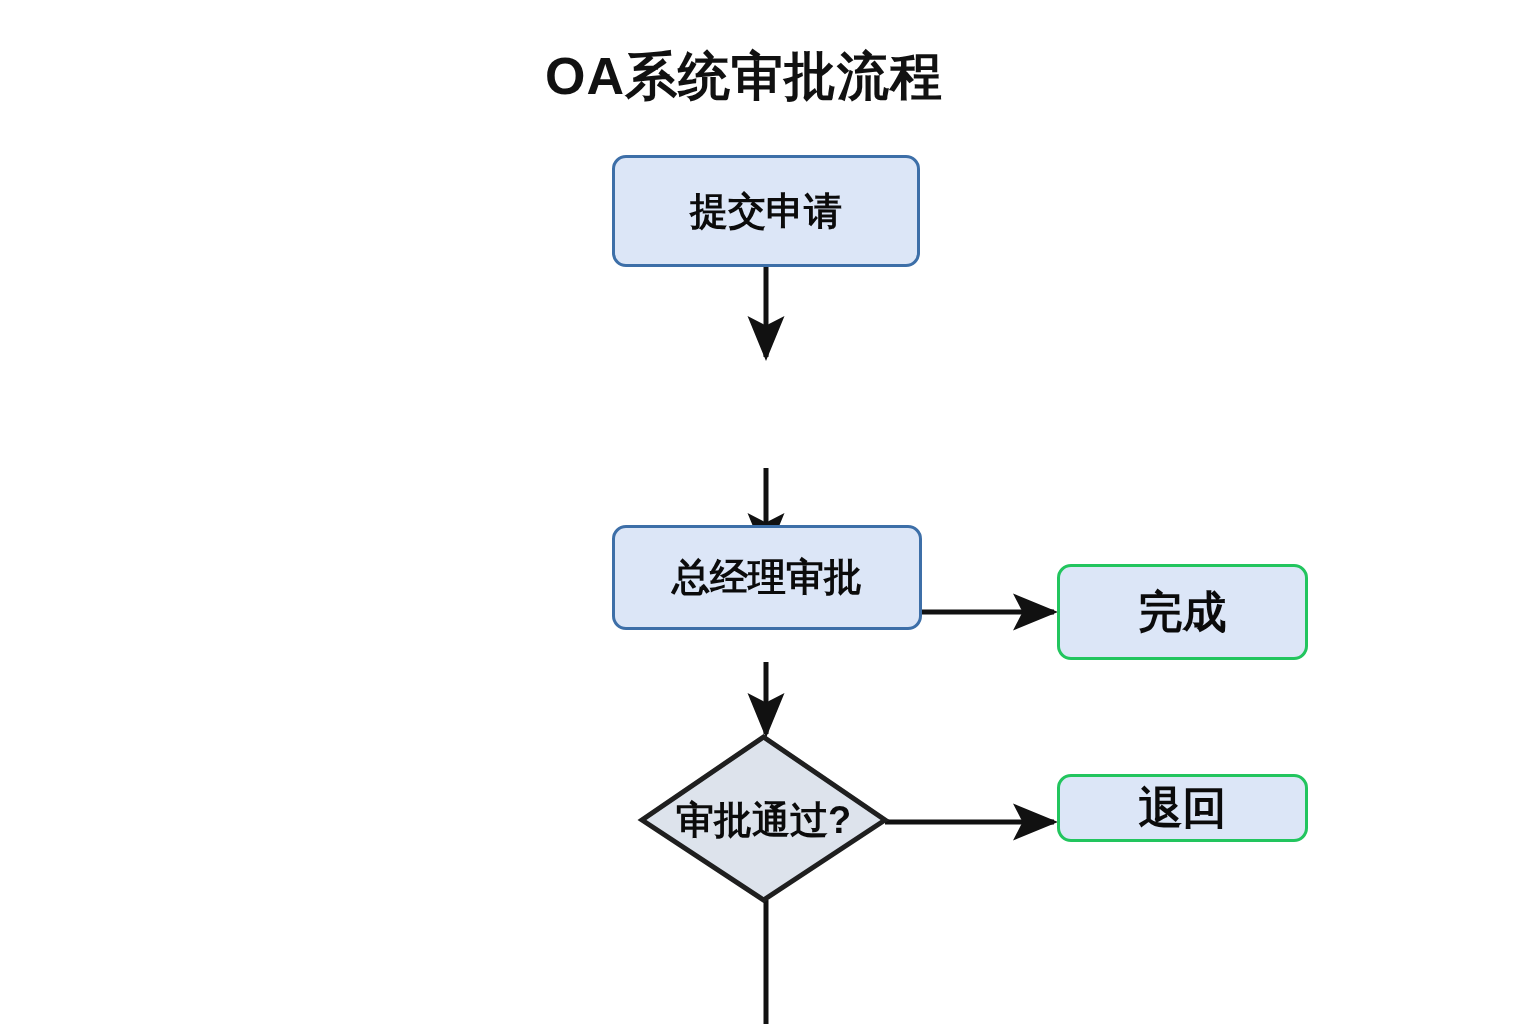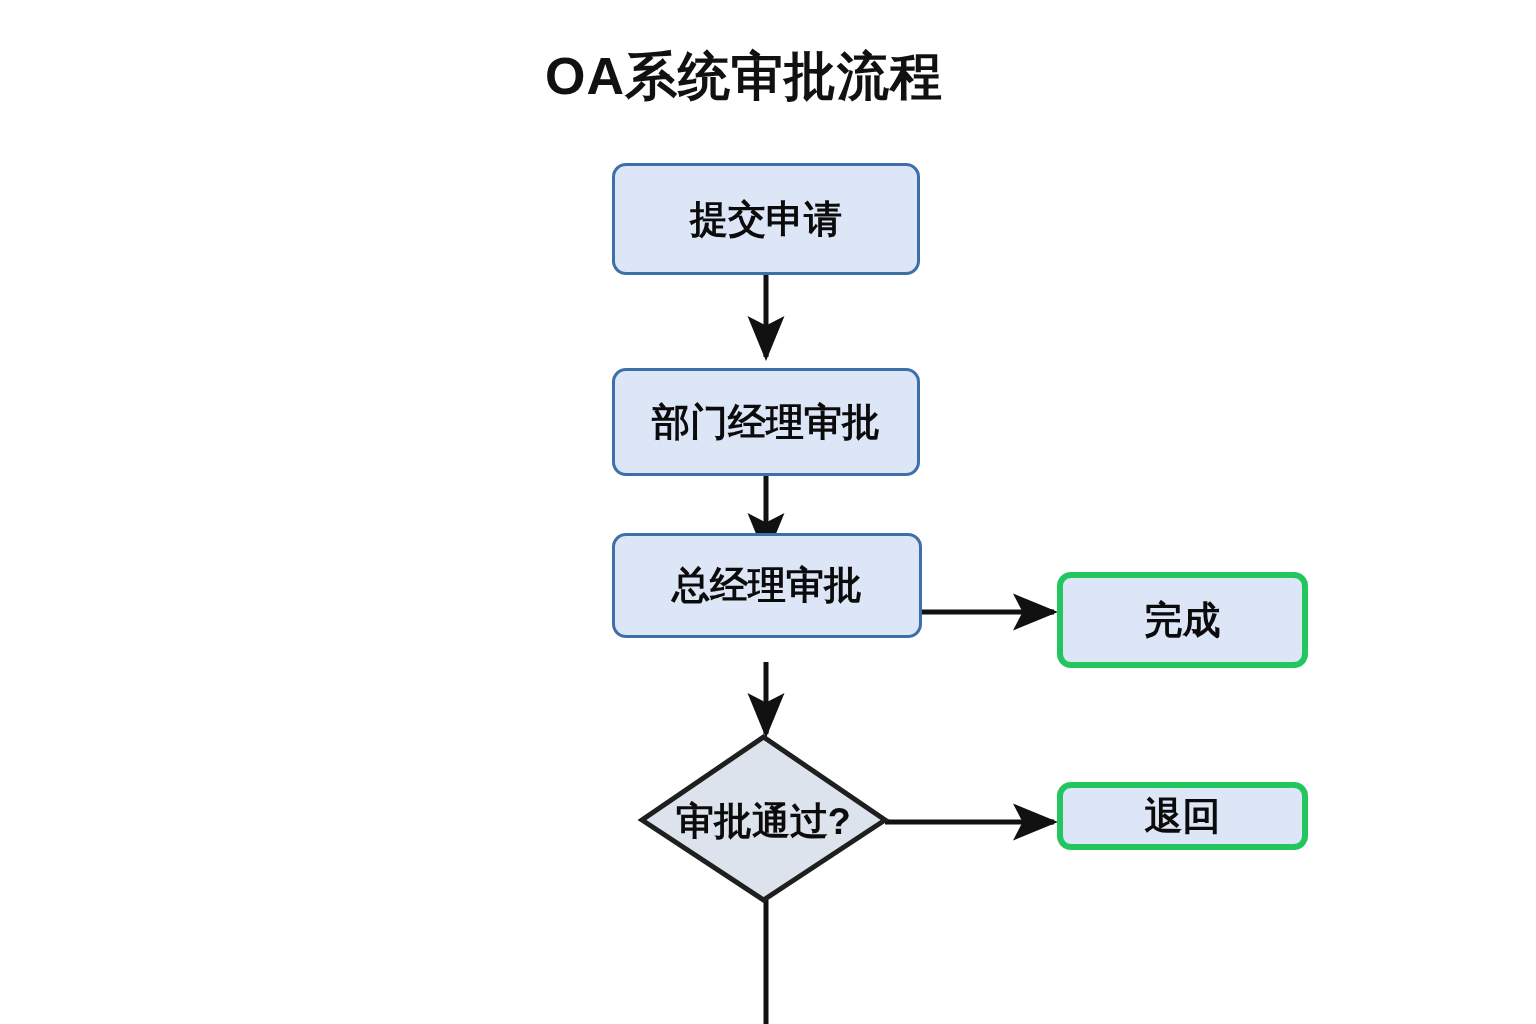--- a/index.html
+++ b/index.html
@@ -45,45 +45,42 @@
   }
   .node {
     position: absolute;
     box-sizing: border-box;
     display: flex;
     align-items: center;
     justify-content: center;
     color: #0b0b0b;
     font-weight: bold;
     white-space: nowrap;
-    margin-top: 8px;
   }
   .node-process {
     background: #dce6f7;
     border: 3px solid #3d6fa8;
     border-radius: 14px;
     font-size: 38px;
   }
   .node-terminal {
     background: #dce6f7;
-    border: 6px solid #22c55e;
+    border: 3px solid #22c55e;
     border-radius: 14px;
-    font-size: 38px;
+    font-size: 44px;
   }
   .node-decision-label {
     position: absolute;
     display: flex;
-    align-items: center;
     justify-content: center;
     color: #0b0b0b;
     font-weight: bold;
     font-size: 38px;
     white-space: nowrap;
     pointer-events: none;
-    font-family: Liberation Mono, monospace;
   }
 </style>
 </head>
 <body>
 
 <div id="canvas">
 
   <div class="chart-title">
     <span class="chart-title-inner">OA系统审批流程</span>
   </div>
@@ -107,23 +104,20 @@
 
     <line x1="766" y1="900" x2="766" y2="1024" stroke="#111111" stroke-width="5"></line>
 
     <polygon points="763.5,737 885,820 763.5,900 642,820" fill="#dde3ec" stroke="#1f1f1f" stroke-width="5" stroke-linejoin="miter"></polygon>
   </svg>
 
   <div class="node node-process" style="left:612px; top:155px; width:308px; height:112px;">
     <span>提交申请</span>
   </div>
 
-  <div class="node node-process" style="left:612px; top:360px; width:308px; height:108px;">
-    <span>部门经理审批</span>
-  </div>
 
   <div class="node node-process" style="left:612px; top:525px; width:310px; height:105px;">
     <span>总经理审批</span>
   </div>
 
   <div class="node node-terminal" style="left:1057px; top:564px; width:251px; height:96px;">
     <span>完成</span>
   </div>
 
   <div class="node node-terminal" style="left:1057px; top:774px; width:251px; height:68px;">

